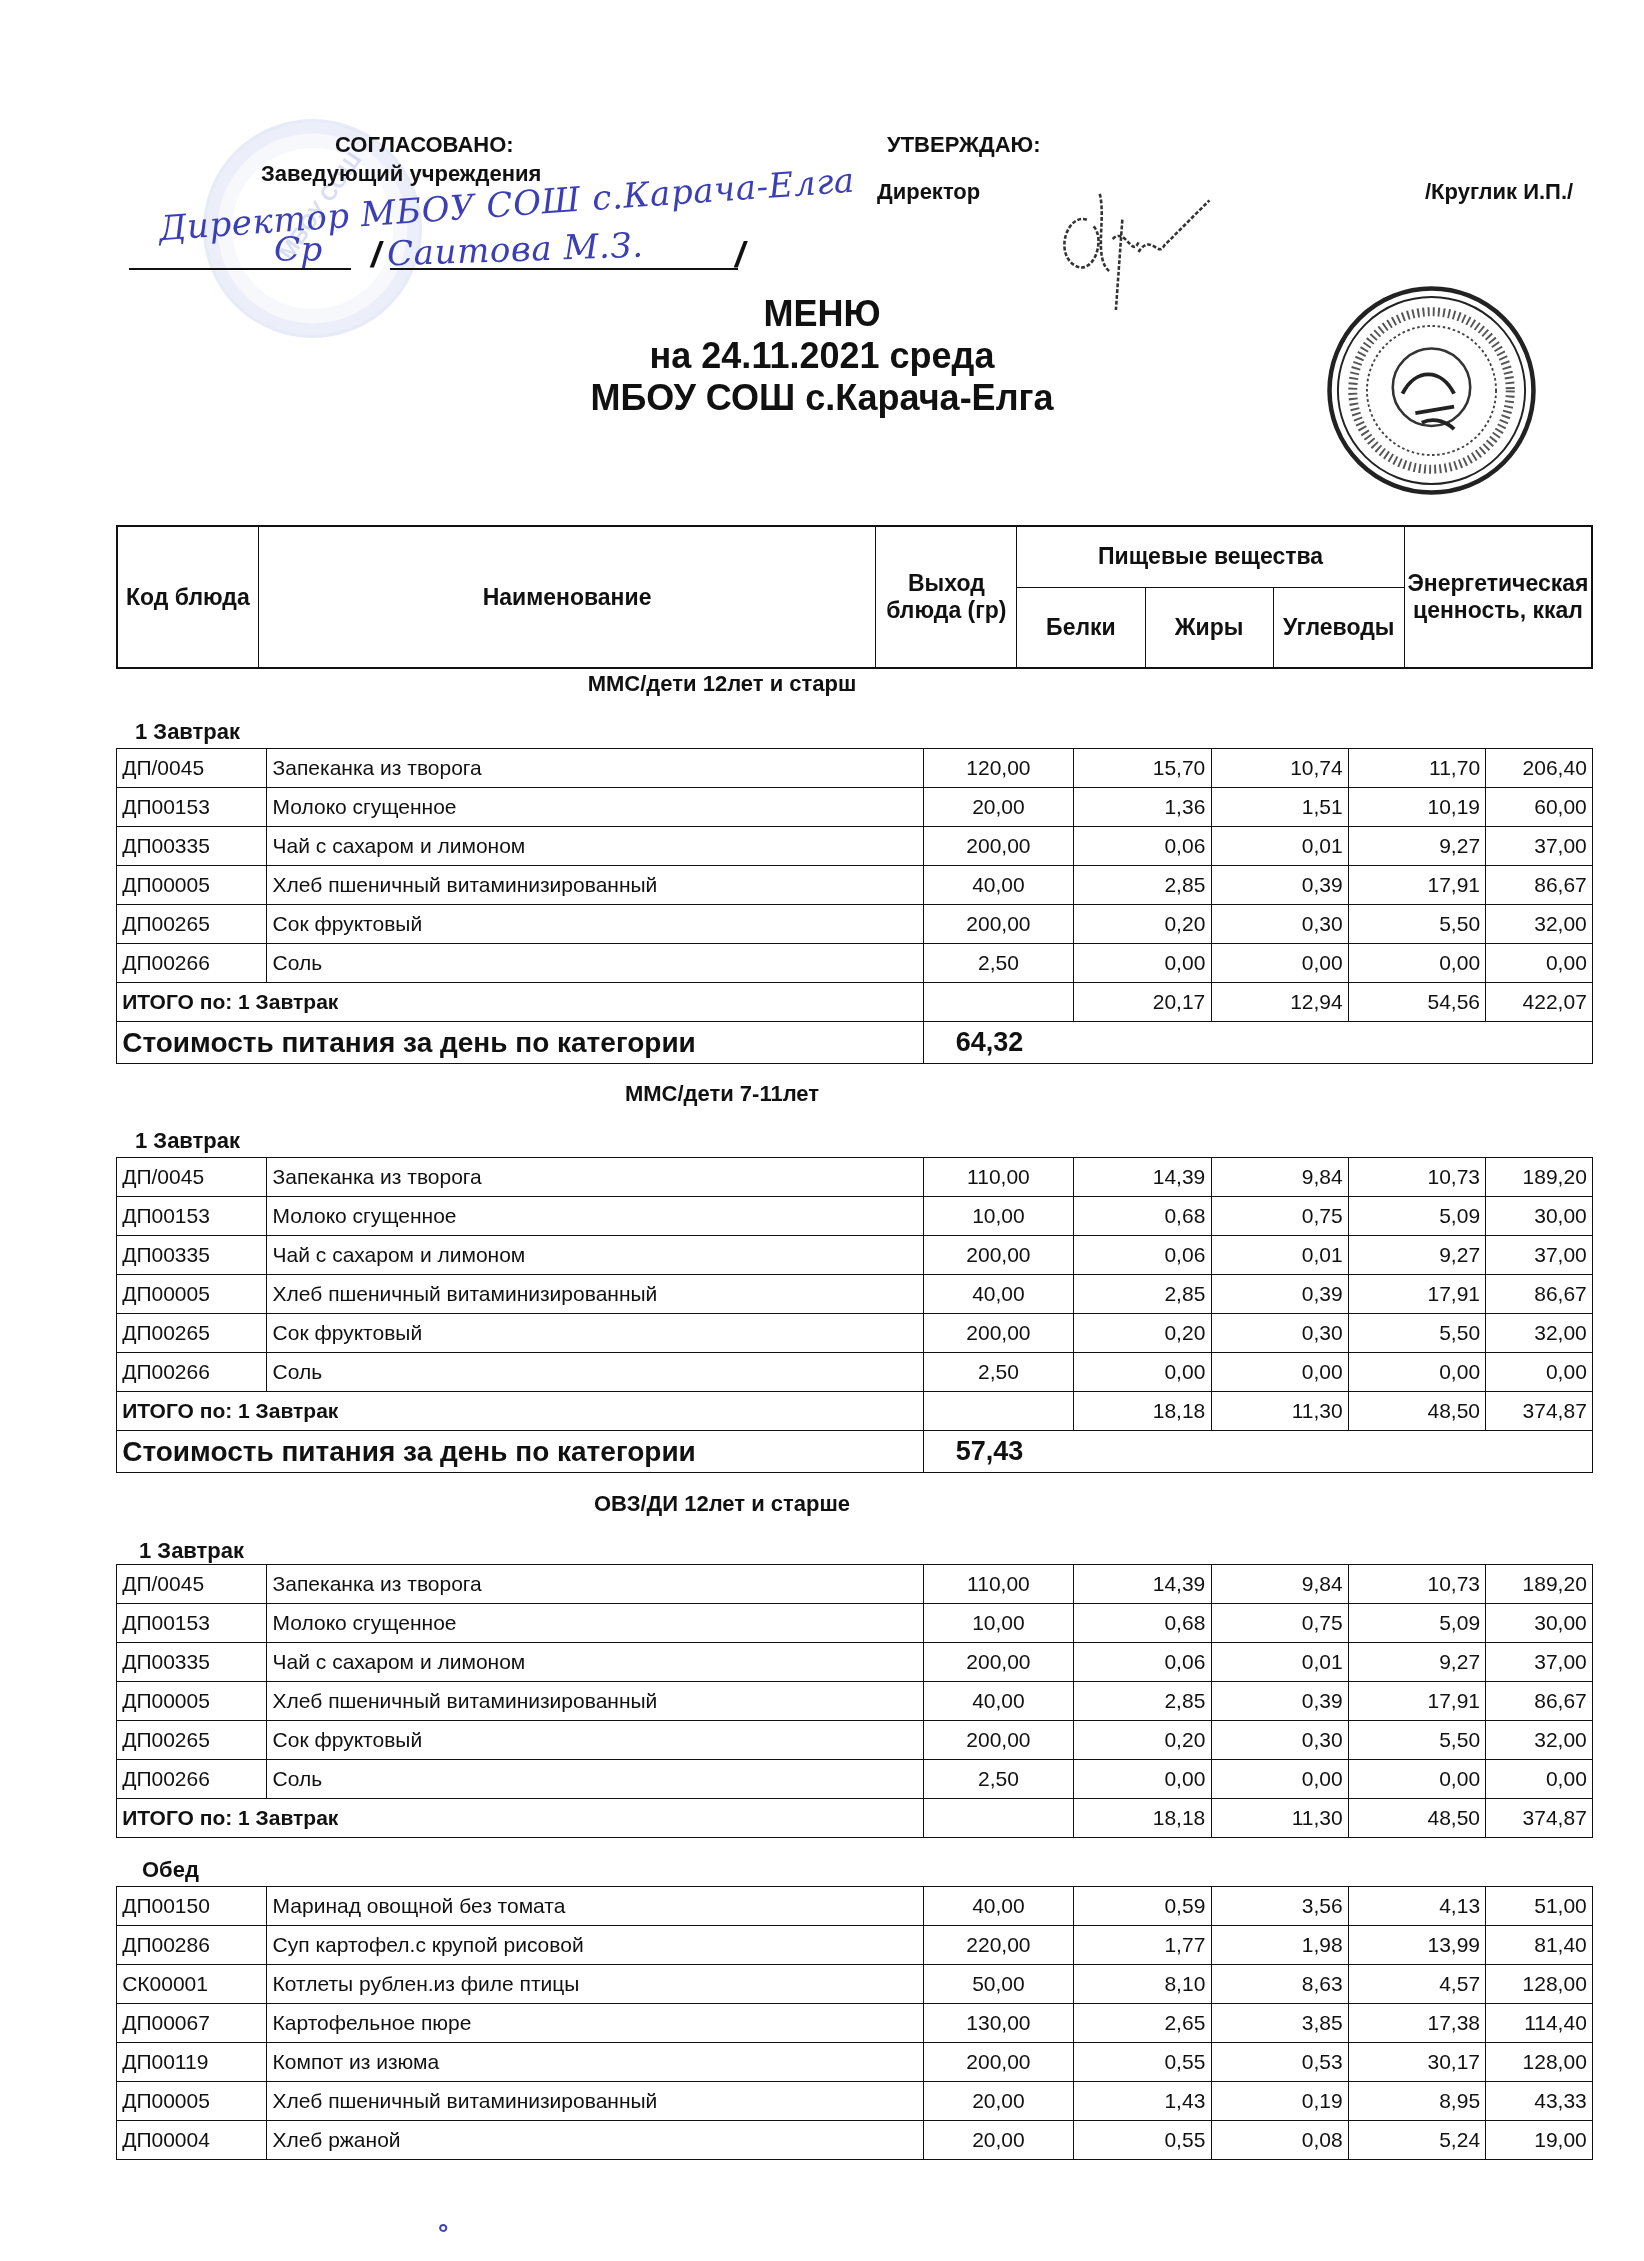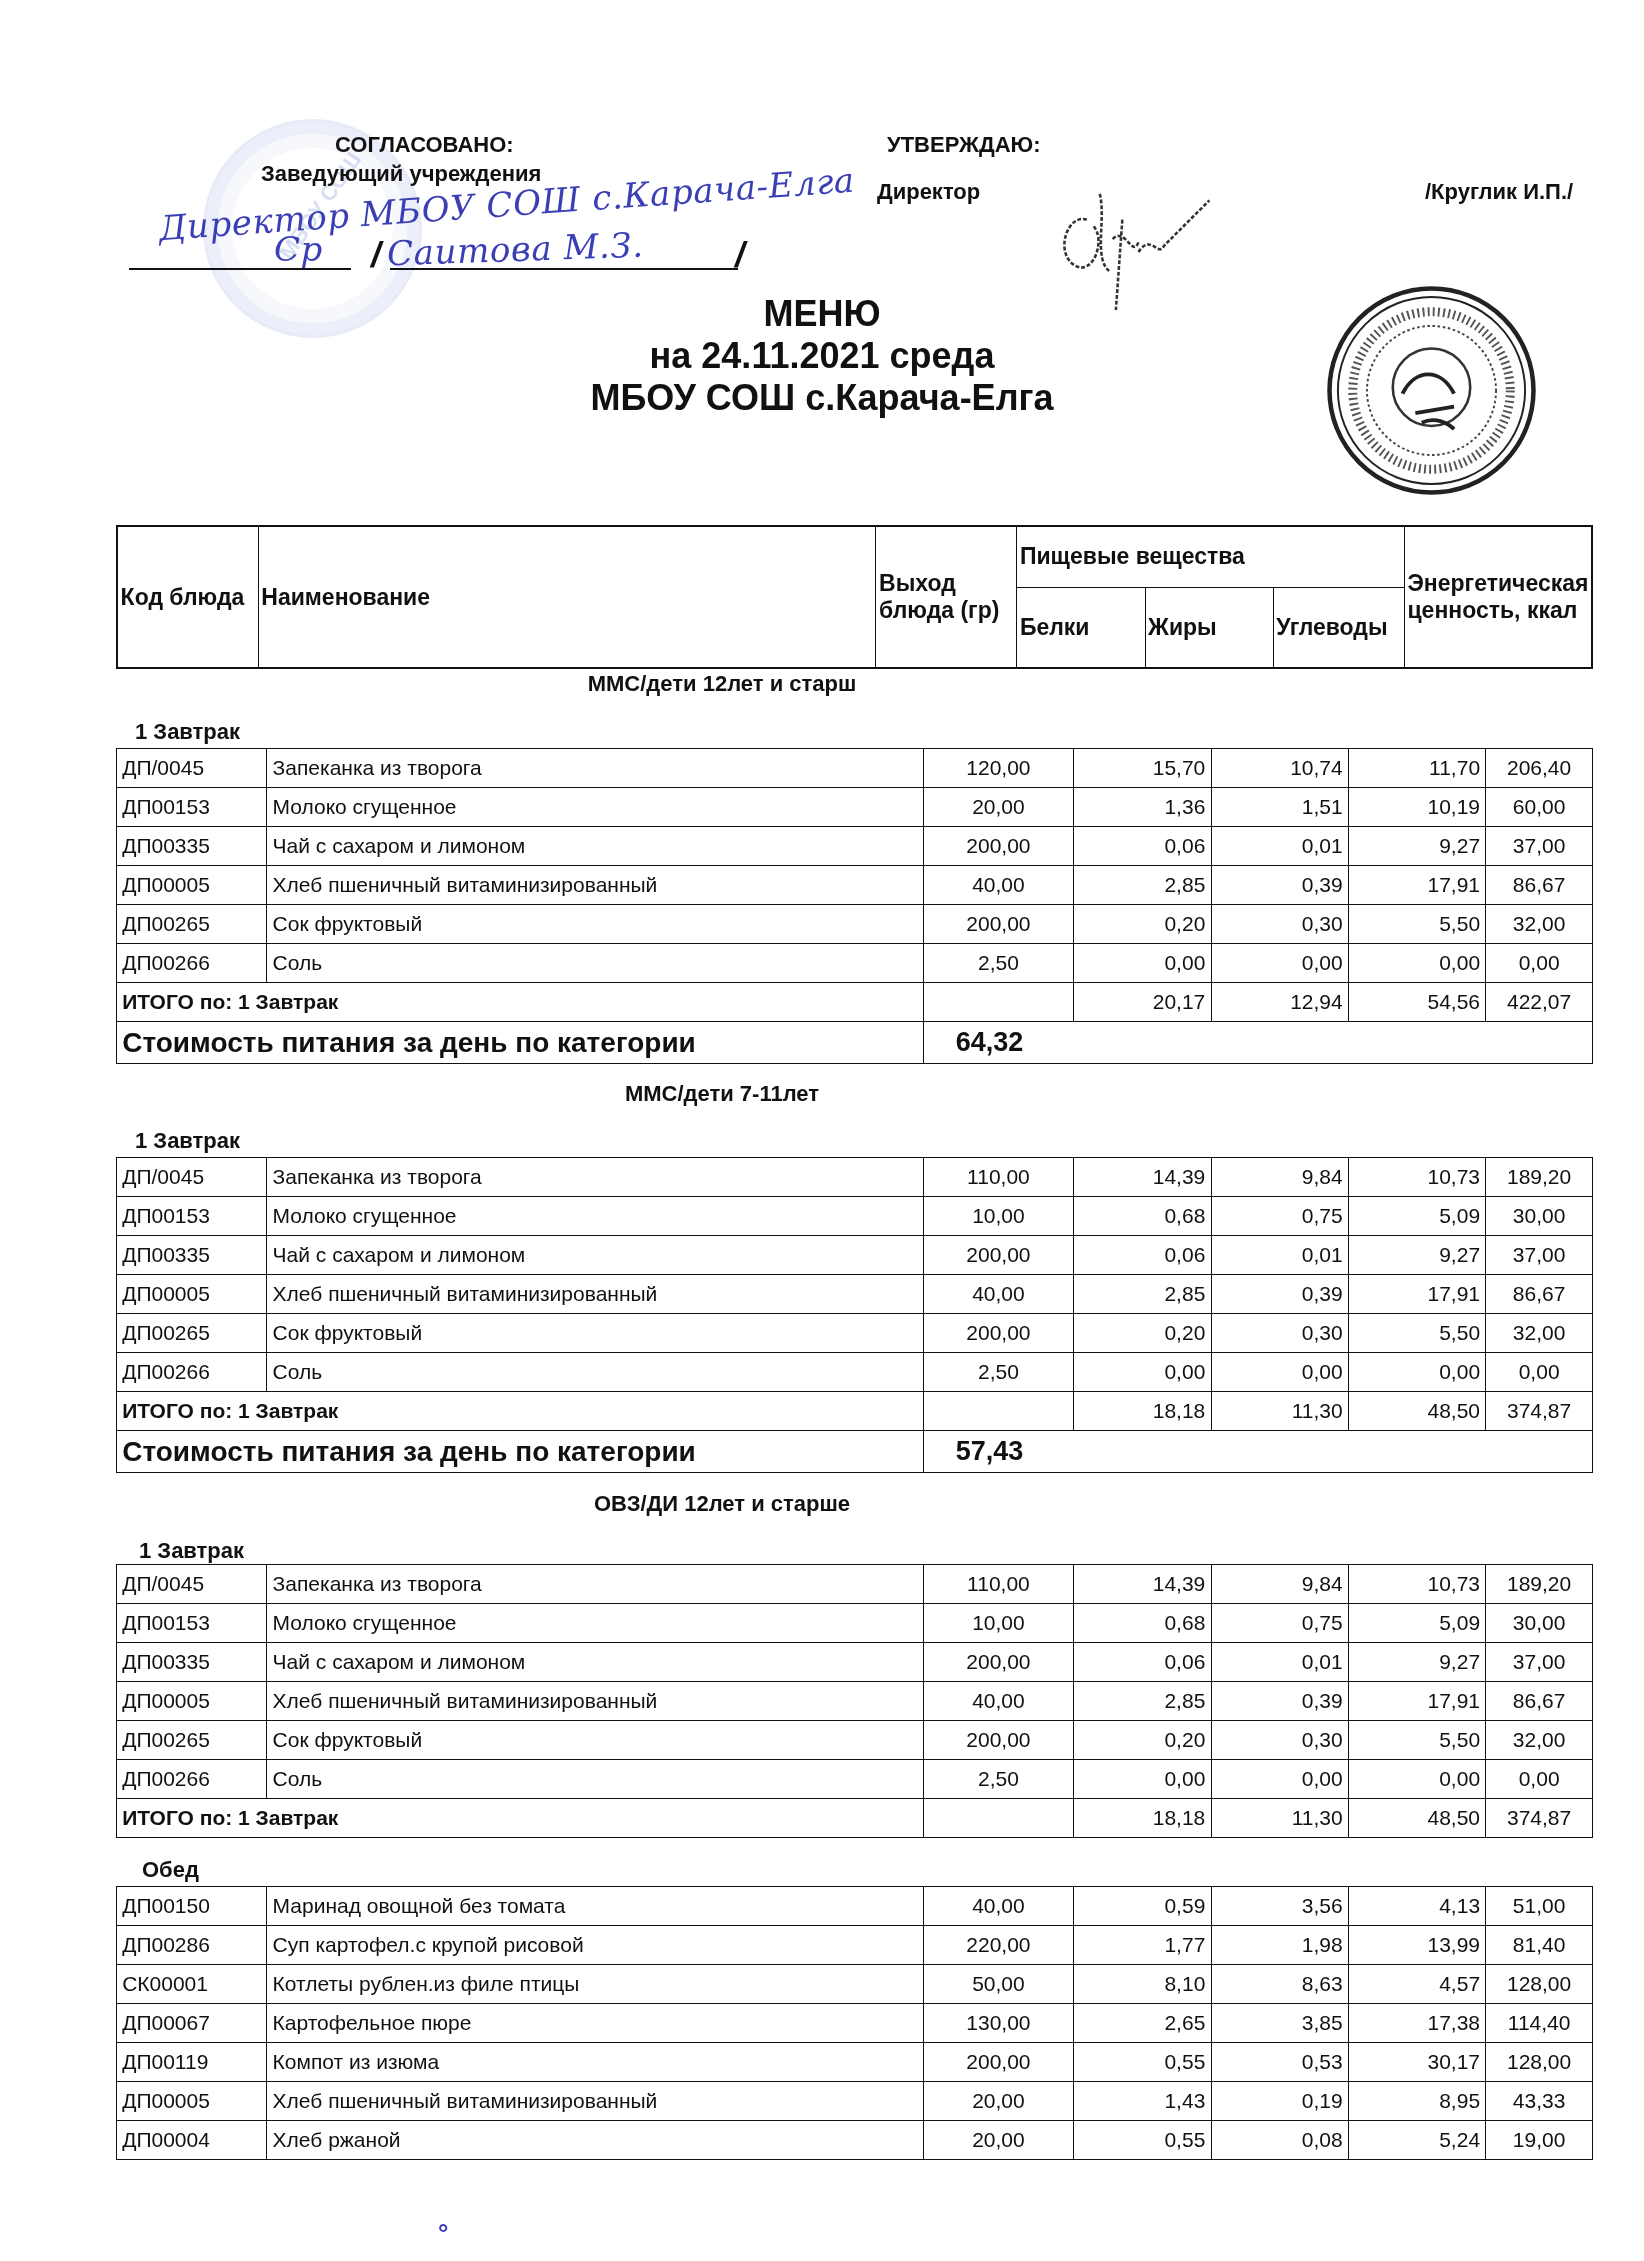--- a/index.html
+++ b/index.html
@@ -55,39 +55,39 @@
     #title-date { top:335px; }
     #title-school { top:377px; }
 
     
     table { border-collapse:collapse; }
     #header-table {
       position:absolute; left:116px; top:525px; width:1477px;
       border:2.6px solid #111;
     }
     #header-table td {
-      border:1.3px solid #111; font-weight:bold; font-size:23px; padding:2.6px;
+      border:1.3px solid #111; text-align:center; font-weight:bold; font-size:23px; padding:2.6px;
     }
 
     .section-label { position:absolute; font-weight:bold; font-size:22px; }
     .center-label { left:0; width:1444px; text-align:center; }
 
     .data-table {
       position:absolute; left:116px; width:1477px; table-layout:fixed;
       border:1.9px solid #111;
     }
     .data-table td {
       border:1.3px solid #111; font-size:21px; height:38px; padding:0 5.2px; white-space:nowrap;
       overflow:hidden;
     }
     .data-table td.code { width:139px; }
     .data-table td.name { width:645px; }
     .data-table td.yield { width:139px; text-align:center; }
     .data-table td.num { text-align:right; width:126px; }
-    .data-table td.kcal { text-align:center; }
+    .data-table td.kcal { text-align:right; }
     .data-table tr.total td { font-weight:bold; }
     .data-table tr.total td.num, .data-table tr.total td.kcal { font-weight:normal; }
     .data-table tr.cost td { height:41px; font-weight:bold; font-size:27px; }
     .data-table tr.cost td.cost-label { font-size:28px; }
 
     .blue-mark { color:#3b3fb5; font-weight:bold; font-size:26px; }
   </style>
 </head>
 <body>
 

